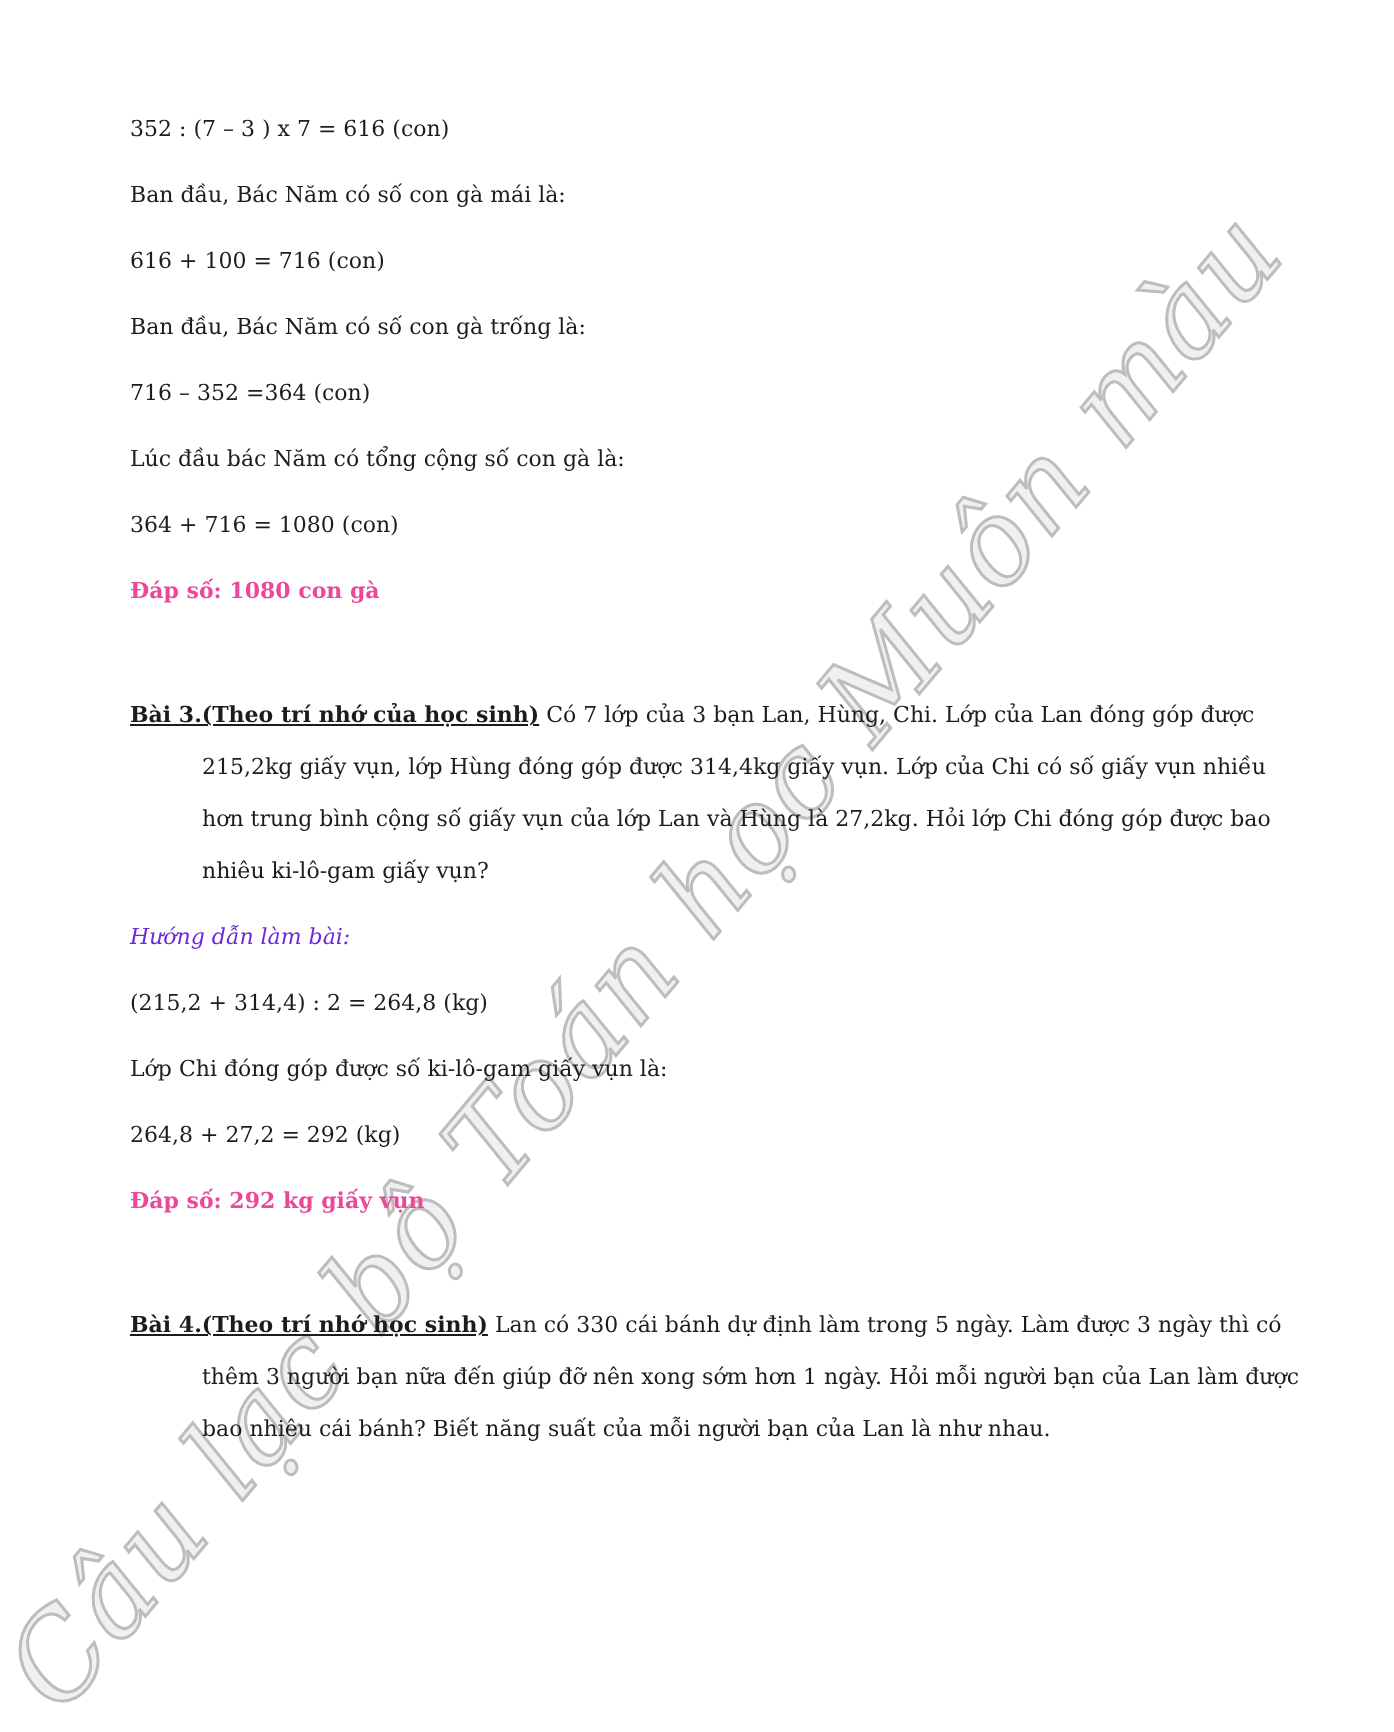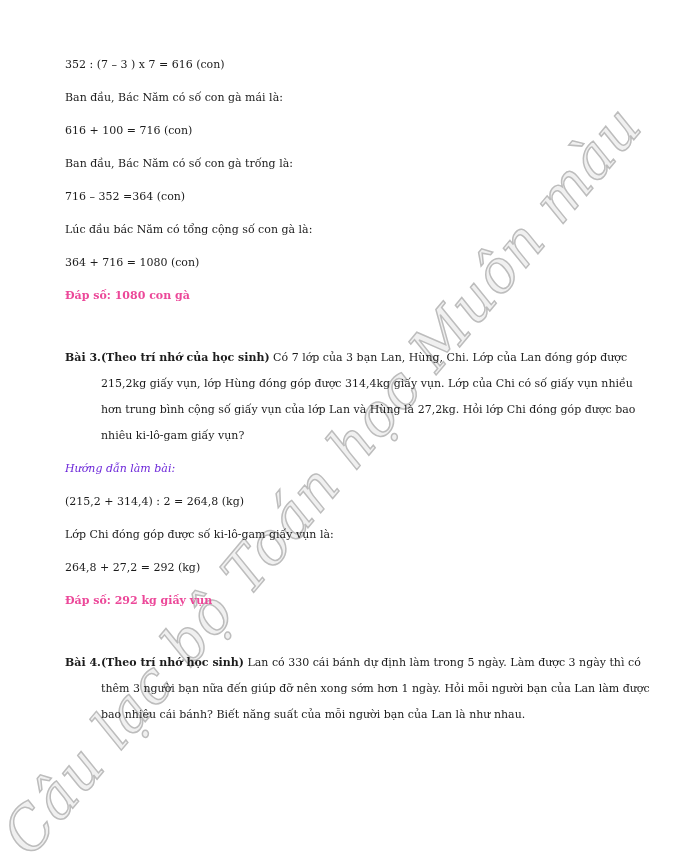--- a/index.html
+++ b/index.html
@@ -50,20 +50,21 @@
     color: #6d28d9;
     font-style: italic;
   }
   .problem {
     padding-left: 36px;
     text-indent: -36px;
     line-height: 26px;
   }
   .problem .label {
     font-weight: bold;
+    text-decoration: underline;
   }
   .problem {
     margin-bottom: 7px !important;
   }
 </style>
 </head>
 <body>
 
 <div class="page">
 

